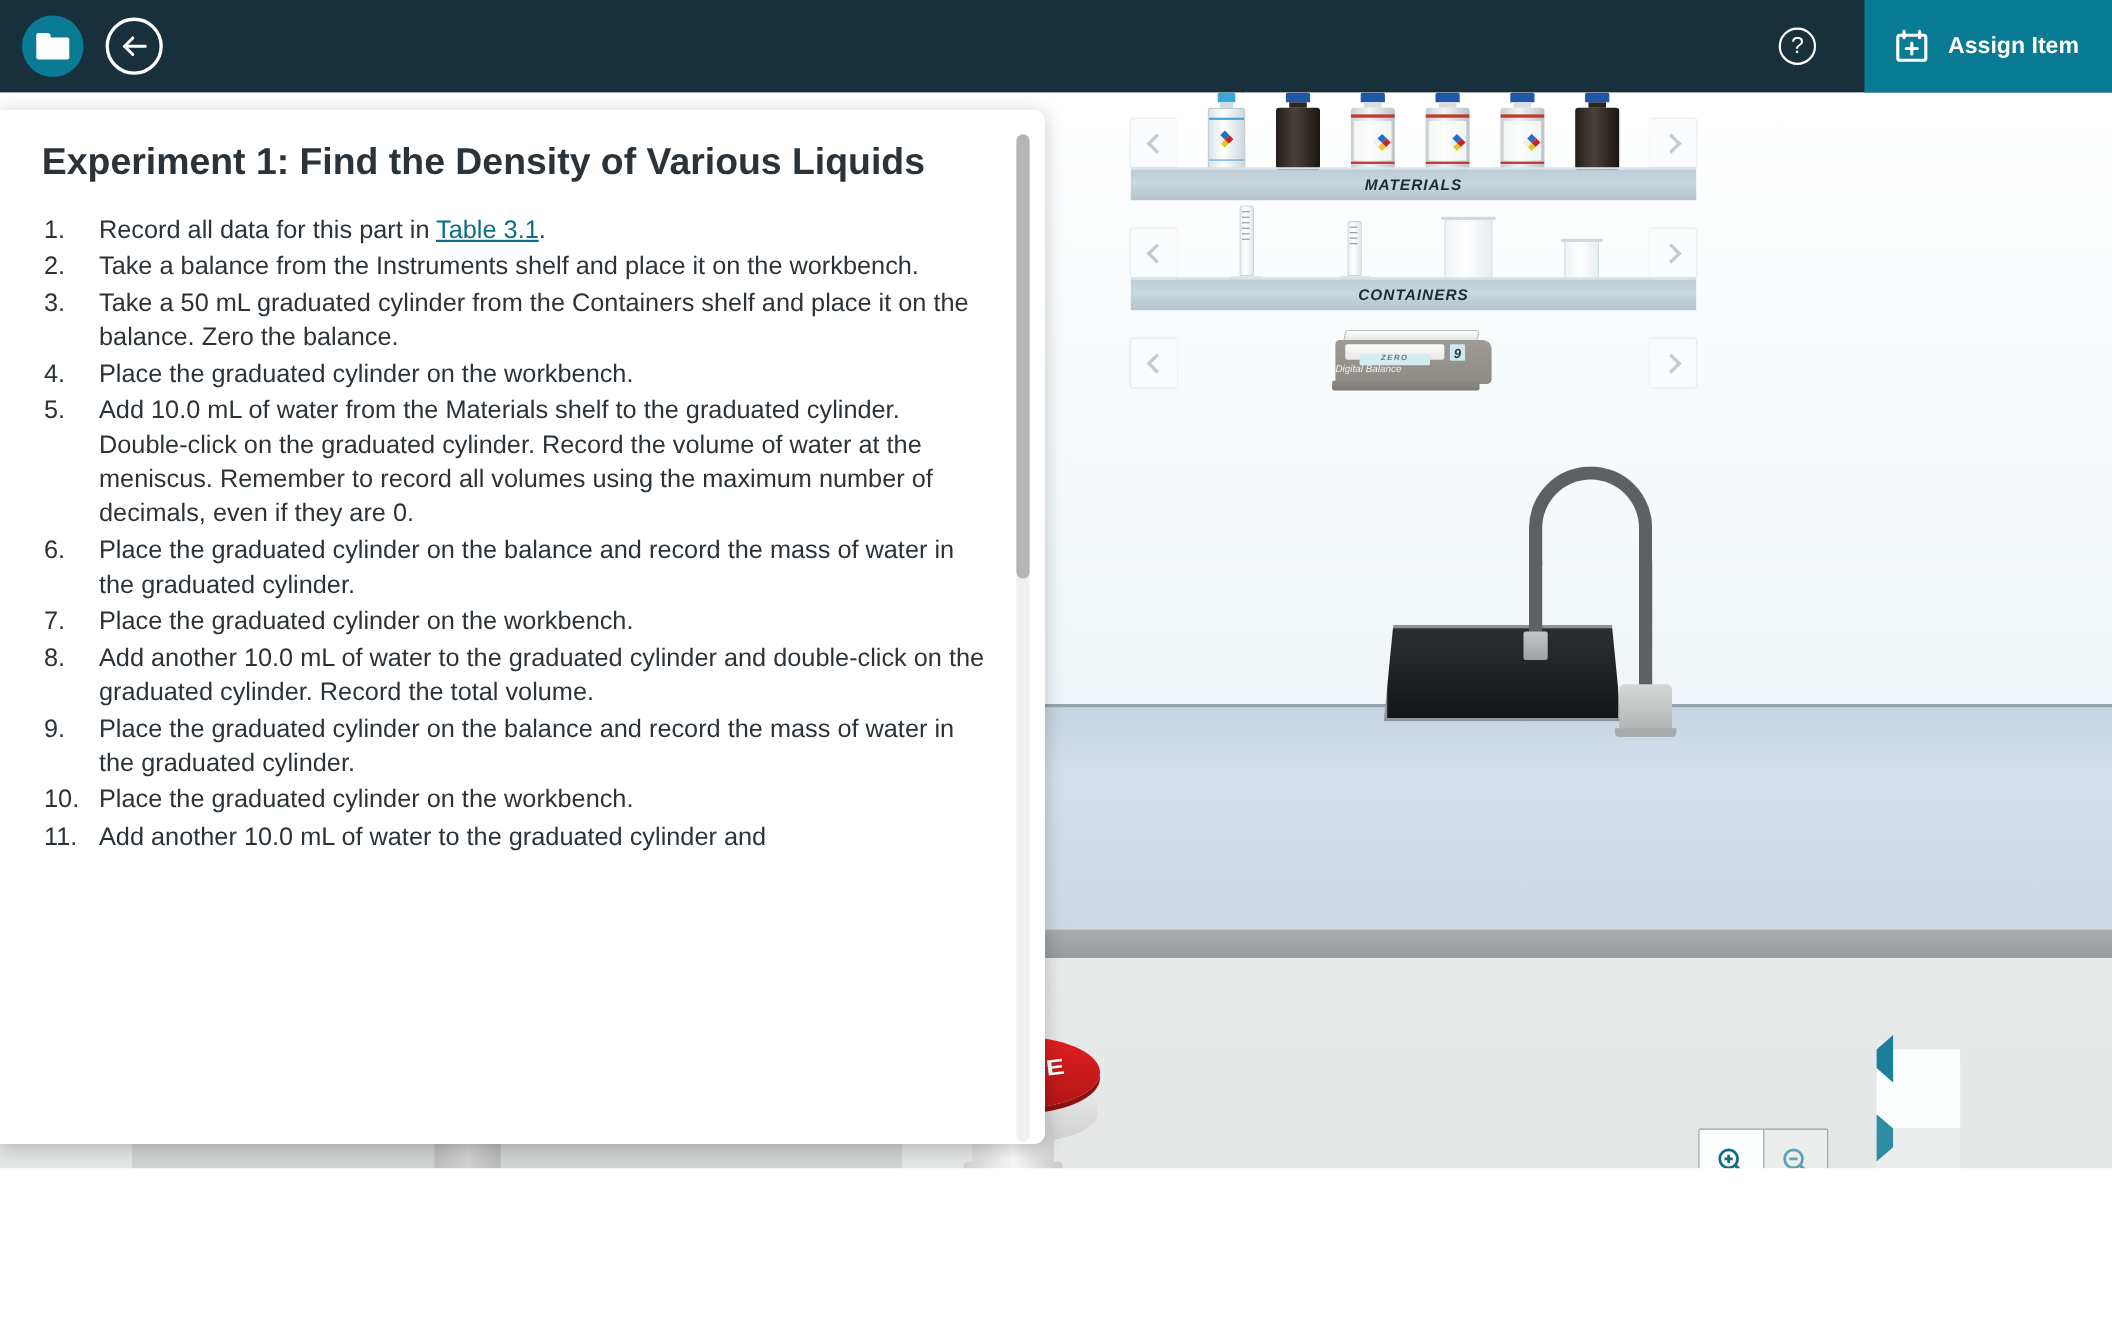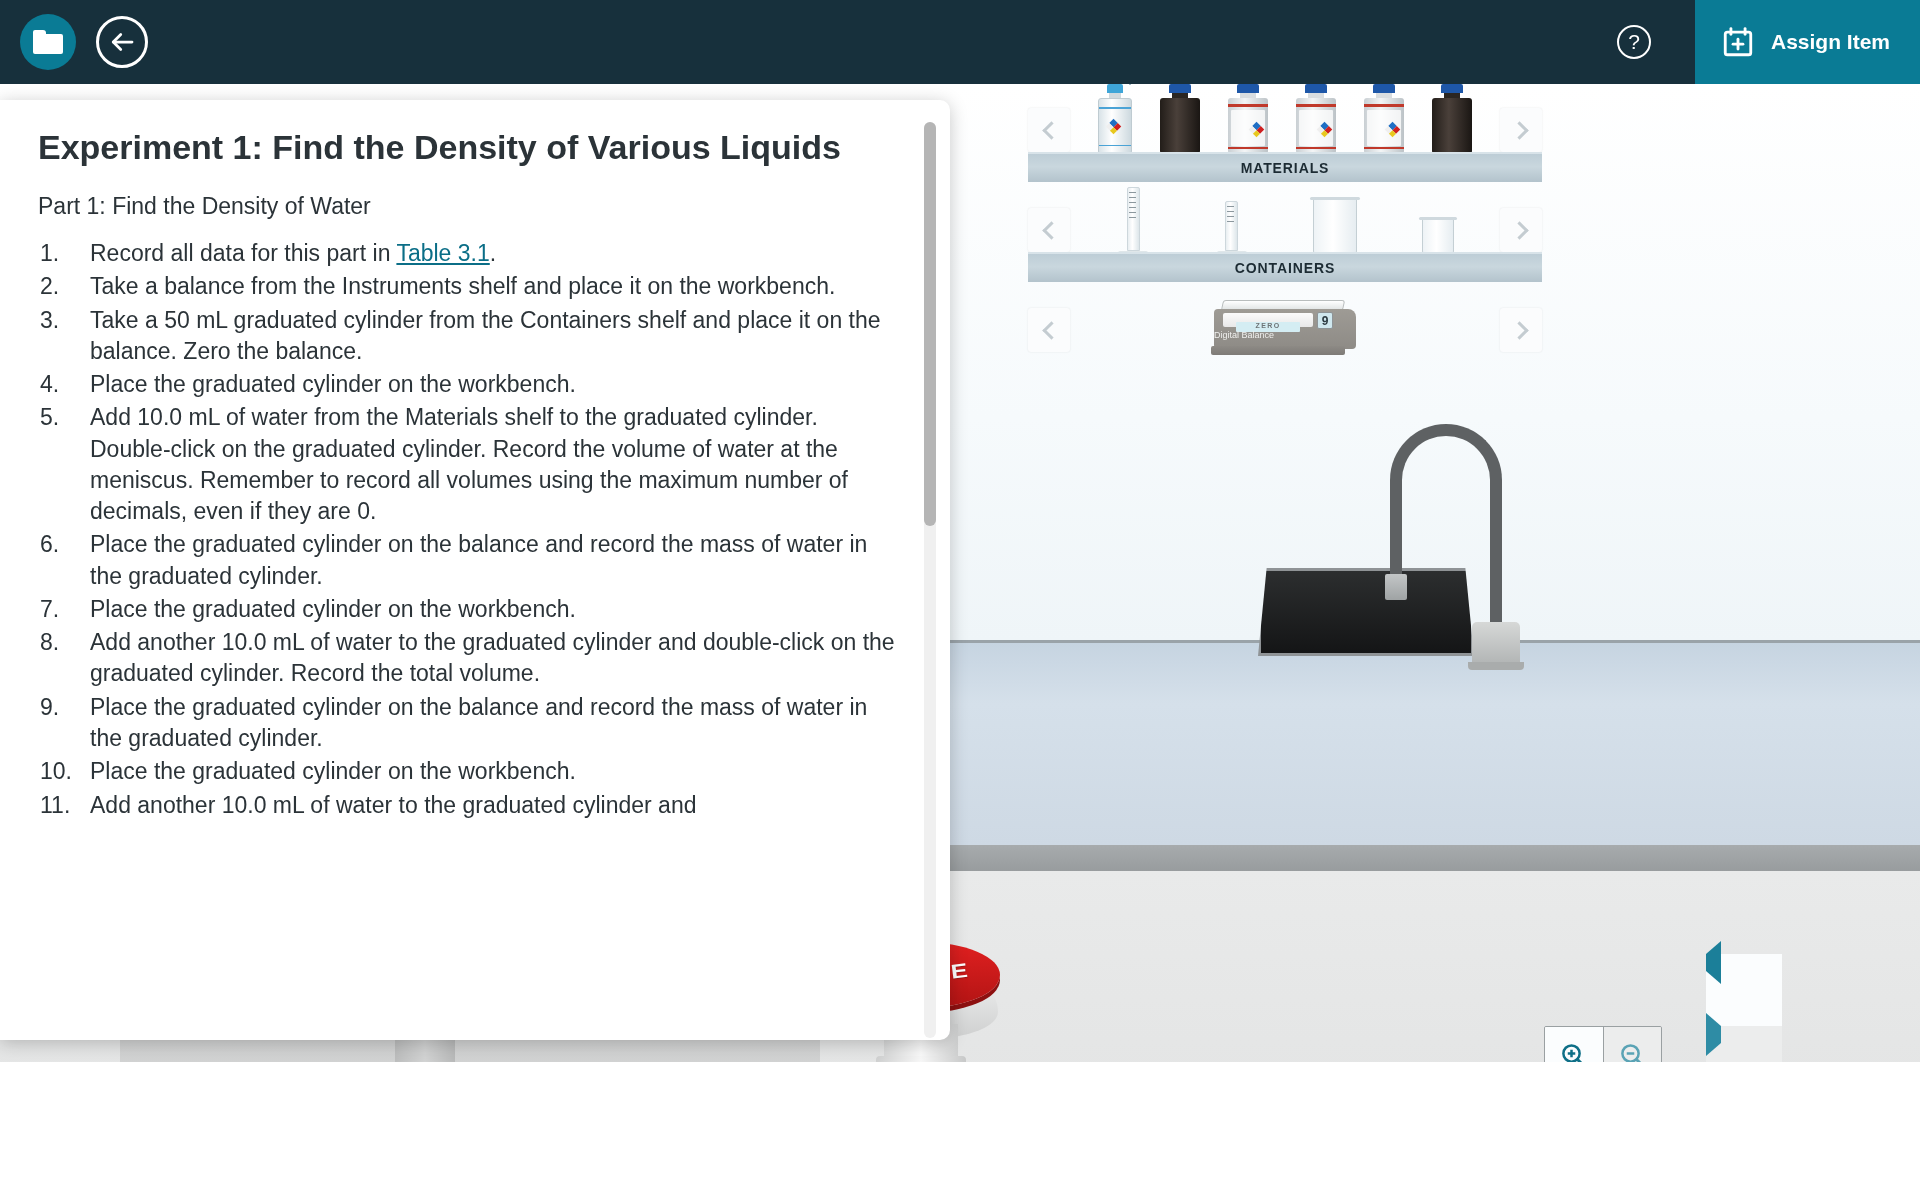--- a/index.html
+++ b/index.html
@@ -81,21 +81,21 @@
   .under-wall {
     position:absolute; left:120px; top:787px; width:700px; height:253px;
     background: linear-gradient(#d8d9d9, #cfd0d0);
   }
   .under-post {
     position:absolute; left:395px; top:787px; width:60px; height:253px;
     background: linear-gradient(90deg,#bcbdbd,#d2d3d3,#b8b9b9);
   }
 
   
-  .shelf-group { position:absolute; left:1028px; top:0px; width:514px; }
+  .shelf-group { position:absolute; left:1028px; top:0px; width:514px;font-style:italic; }
   .shelf-row { position:relative; width:514px; height:98px; margin-bottom:2px; }
   .shelf-items {
     position:absolute; left:56px; right:56px; bottom:26px; height:76px;
     display:flex; align-items:flex-end; justify-content:space-around;
   }
   .shelf-plank {
     position:absolute; left:0; bottom:0; width:514px; height:30px;
     background: linear-gradient(#bdcdd6 0%, #c9d7de 45%, #b3c3cc 100%);
     border-top: 2px solid #d8e3e9;
     display:flex; align-items:center; justify-content:center;
@@ -517,21 +517,20 @@
         <line x1="12" y1="10" x2="12" y2="17" stroke="#fff" stroke-width="2" stroke-linecap="round"></line>
         <line x1="8.5" y1="13.5" x2="15.5" y2="13.5" stroke="#fff" stroke-width="2" stroke-linecap="round"></line>
       </svg>
       <span class="assign-label">Assign Item</span>
     </div>
   </div>
 
   <div class="modal">
     <div class="modal-inner">
       <div class="m-title">Experiment 1: Find the Density of Various Liquids</div>
-      <div class="m-sub">Part 1: Find the Density of Water</div>
       <ol class="steps" id="steps">
           <li>Record all data for this part in <a href="#">Table 3.1</a>.</li>
           <li>Take a balance from the Instruments shelf and place it on the workbench.</li>
           <li>Take a 50 mL graduated cylinder from the Containers shelf and place it on the balance. Zero the balance.</li>
           <li>Place the graduated cylinder on the workbench.</li>
           <li>Add 10.0 mL of water from the Materials shelf to the graduated cylinder. Double-click on the graduated cylinder. Record the volume of water at the meniscus. Remember to record all volumes using the maximum number of decimals, even if they are 0.</li>
           <li>Place the graduated cylinder on the balance and record the mass of water in the graduated cylinder.</li>
           <li>Place the graduated cylinder on the workbench.</li>
           <li>Add another 10.0 mL of water to the graduated cylinder and double-click on the graduated cylinder. Record the total volume.</li>
           <li>Place the graduated cylinder on the balance and record the mass of water in the graduated cylinder.</li>

